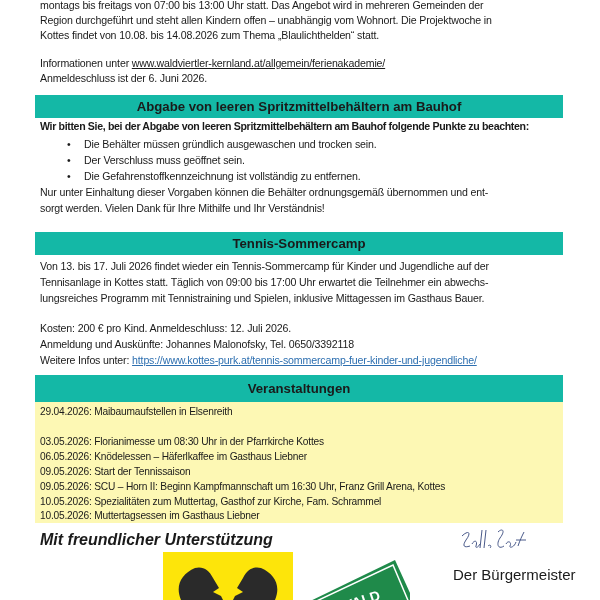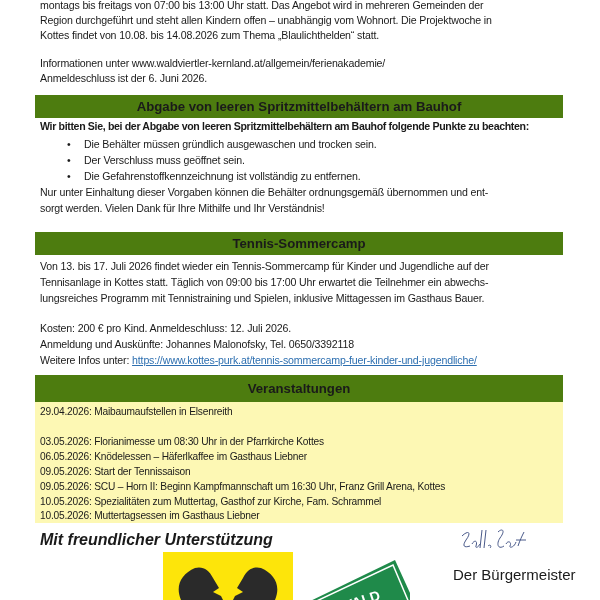--- a/index.html
+++ b/index.html
@@ -2,25 +2,25 @@
 <html><head>
 <meta charset="utf-8">
 <style>
   html, body { margin: 0; padding: 0; background: #ffffff; }
   body {
     width: 600px; height: 600px; overflow: hidden; position: relative;
     font-family: "Liberation Sans", sans-serif; color: #1a1a1a;
   }
   .page { position: absolute; left: 0; top: 0; width: 600px; height: 600px; }
   .p { position: absolute; left: 40px; width: 525px; font-size: 10.6px; line-height: 15.2px; margin: 0; white-space: nowrap; letter-spacing: -0.15px; }
-  .link { color: #1a1a1a; }
+  .link { color: #1a1a1a; text-decoration: underline; }
   .link-blue { color: #2d6fb0; text-decoration: underline; }
   .section-header {
     position: absolute; left: 35px; width: 528px; height: 23px;
-    background: #4d7c0f; text-align: center; font-weight: bold;
+    background: #14b8a6; text-align: center; font-weight: bold;
     font-size: 13.2px; line-height: 23px; color: #1a1a1a;
   }
   .bullets { position: absolute; left: 40px; top: 136px; margin: 0; padding: 0; list-style: none; }
   .bullets li { position: relative; padding-left: 44px; font-size: 10.6px; line-height: 16px; white-space: nowrap; letter-spacing: -0.15px; }
   .bullets li .dot { position: absolute; left: 27px; top: 0; }
   .events-box { position: absolute; left: 35px; top: 402px; width: 528px; height: 121px; background: #fdf8b4; }
   .event-row { position: absolute; left: 40px; font-size: 10.2px; line-height: 14px; white-space: nowrap; letter-spacing: -0.2px; }
   .event-row b { font-weight: normal; }
   .support { position: absolute; left: 40px; top: 531px; font-weight: bold; font-style: italic; font-size: 16px; }
   .signature { position: absolute; left: 458px; top: 526px; width: 70px; height: 30px; }

